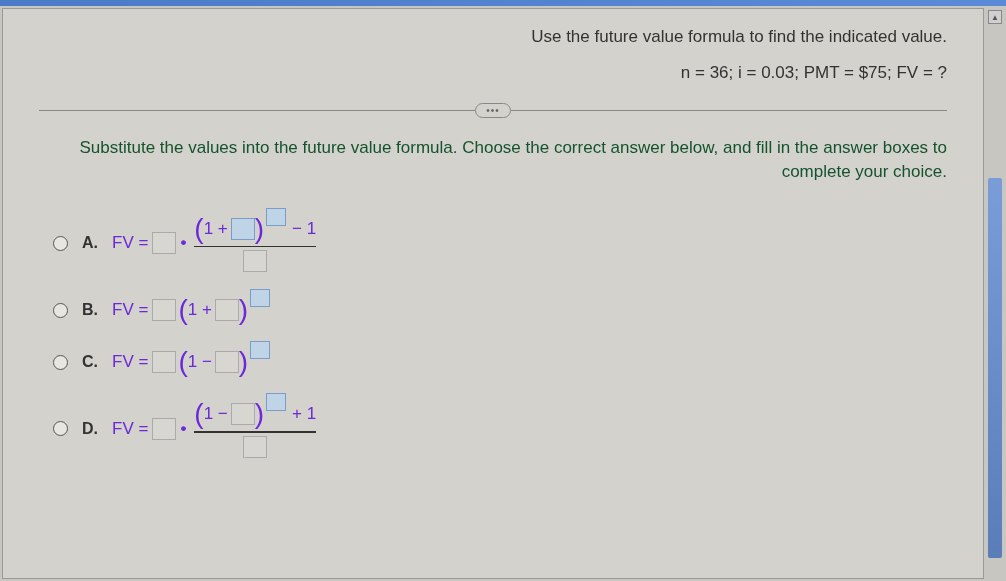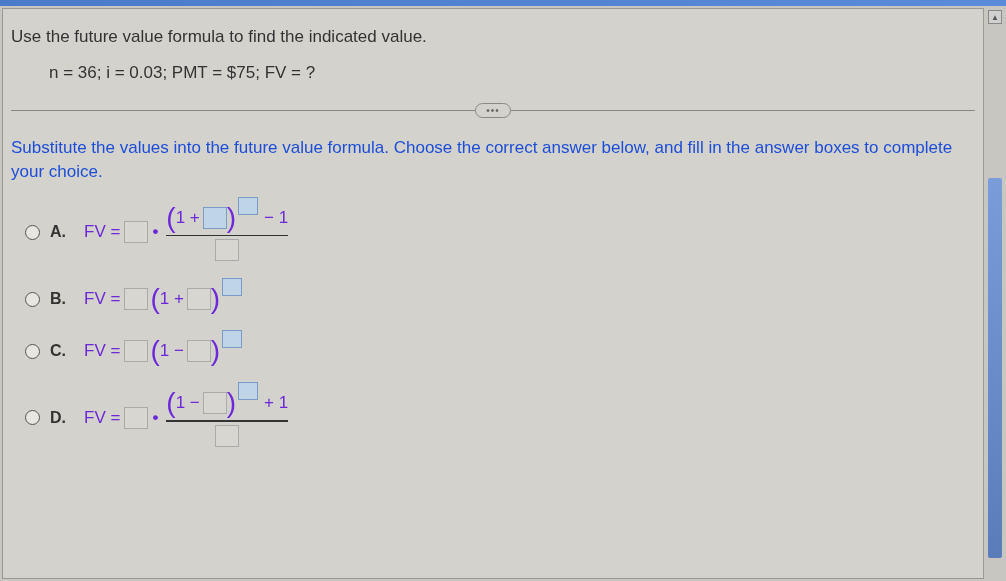--- a/index.html
+++ b/index.html
@@ -21,23 +21,24 @@
     }
     .content-wrapper {
       display: flex;
       height: 575px;
     }
     .main-panel {
       flex: 1;
       background: #d4d2cc;
       border: 1px solid #999;
       margin: 2px;
-      padding: 18px 8px;
+      padding: 18px 36px;
       position: relative;
       overflow: hidden;
+      text-align: right;
     }
     .scrollbar-area {
       width: 18px;
       background: #c8c6c0;
       position: relative;
       margin: 2px 2px 2px 0;
     }
     .scroll-up {
       width: 14px;
       height: 14px;
@@ -84,22 +85,22 @@
       border: 1px solid #888;
       border-radius: 10px;
       padding: 1px 10px;
       font-size: 10px;
       color: #666;
       background: #d4d2cc;
       letter-spacing: 1px;
     }
     .instruction-text {
       font-size: 17px;
-      color: #1d4ed8;
-      margin-bottom: 20px;
+      color: #14532d;
+      margin-bottom: 31px;
       line-height: 1.4;
     }
     .choice-row {
       display: flex;
       align-items: center;
       margin-bottom: 24px;
       margin-left: 14px;
     }
     .radio {
       width: 15px;

